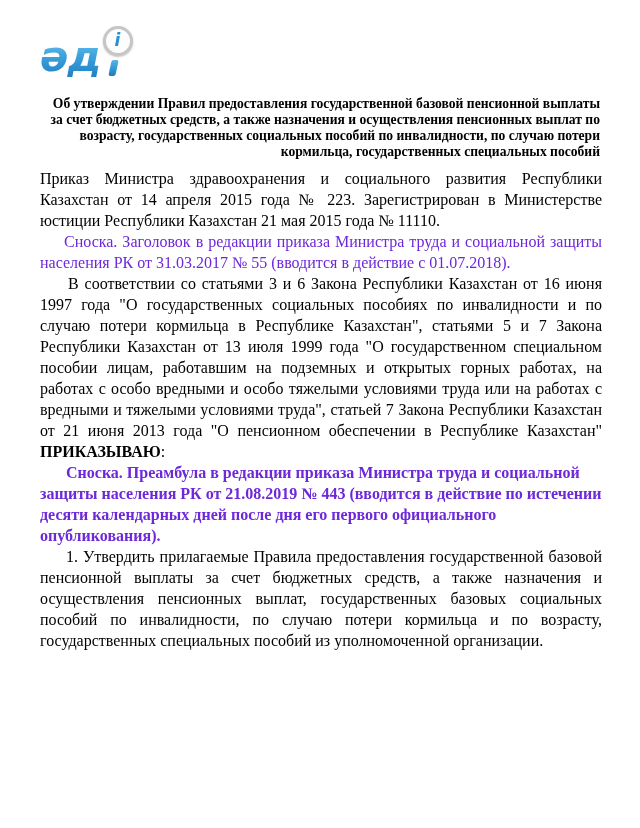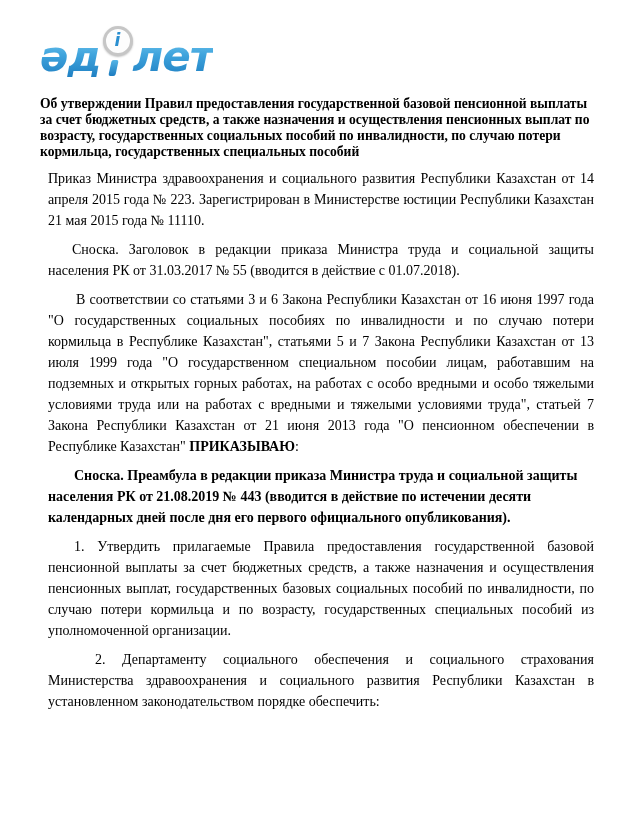--- a/index.html
+++ b/index.html
@@ -84,64 +84,62 @@
     border-radius: 2px;
     background: linear-gradient(180deg, #55b5e6, #1c7cc0);
     transform: skewX(-12deg);
   }
 
   
   .doc-title {
     font-weight: bold;
     font-size: 13.6px;
     line-height: 16px;
-    text-align: left;
+    text-align: right;
     margin: 0 0 8px 0;
     max-width: 560px;
   }
   .para {
-    font-size: 14px;
+    font-size: 16px;
     line-height: 21px;
-    margin: 8px;
+    margin: 0;
     text-align: justify;
   }
   .para.left { text-align: left; font-weight: bold; }
-  .red { color: #000000; }
+  .red { color: #6d28d9; }
   .ind-24 { text-indent: 24px; }
   .ind-26 { text-indent: 26px; }
   .ind-28 { text-indent: 28px; }
   .ind-34 { text-indent: 34px; }
   .ind-47 { text-indent: 47px; }
   .bold { font-weight: bold; }
 </style>
 </head>
 <body>
 
 <div class="page">
 
   <div class="logo">
     <span class="logo-text">әд</span>
     <span class="lens">
       <span class="lens-circle">
         <span class="lens-i">i</span>
       </span>
       <span class="lens-stem"></span>
     </span>
-    <span class="logo-text">лет</span>
   </div>
 
   <p class="doc-title">Об утверждении Правил предоставления государственной базовой пенсионной выплаты за счет бюджетных средств, а также назначения и осуществления пенсионных выплат по возрасту, государственных социальных пособий по инвалидности, по случаю потери кормильца, государственных специальных пособий</p>
 
   <p class="para">Приказ Министра здравоохранения и социального развития Республики Казахстан от 14 апреля 2015 года № 223. Зарегистрирован в Министерстве юстиции Республики Казахстан 21 мая 2015 года № 11110.</p>
 
   <p class="para red ind-24">Сноска. Заголовок в редакции приказа Министра труда и социальной защиты населения РК от 31.03.2017 № 55 (вводится в действие с 01.07.2018).</p>
 
   <p class="para ind-28"><span>В соответствии со статьями 3 и 6 Закона Республики Казахстан от 16 июня 1997 года "О государственных социальных пособиях по инвалидности и по случаю потери кормильца в Республике Казахстан", статьями 5 и 7 Закона Республики Казахстан от 13 июля 1999 года "О государственном специальном пособии лицам, работавшим на подземных и открытых горных работах, на работах с особо вредными и особо тяжелыми условиями труда или на работах с вредными и тяжелыми условиями труда", статьей 7 Закона Республики Казахстан от 21 июня 2013 года "О пенсионном обеспечении в Республике Казахстан" </span><span class="bold">ПРИКАЗЫВАЮ</span><span>:</span></p>
 
   <p class="para red left ind-26">Сноска. Преамбула в редакции приказа Министра труда и социальной защиты населения РК от 21.08.2019 № 443 (вводится в действие по истечении десяти календарных дней после дня его первого официального опубликования).</p>
 
   <p class="para ind-26">1. Утвердить прилагаемые Правила предоставления государственной базовой пенсионной выплаты за счет бюджетных средств, а также назначения и осуществления пенсионных выплат, государственных базовых социальных пособий по инвалидности, по случаю потери кормильца и по возрасту, государственных специальных пособий из уполномоченной организации.</p>
 
-  <p class="para ind-47">2. Департаменту социального обеспечения и социального страхования Министерства здравоохранения и социального развития Республики Казахстан в установленном законодательством порядке обеспечить:</p>
 
 
 
 </div>
 
 </body></html>

